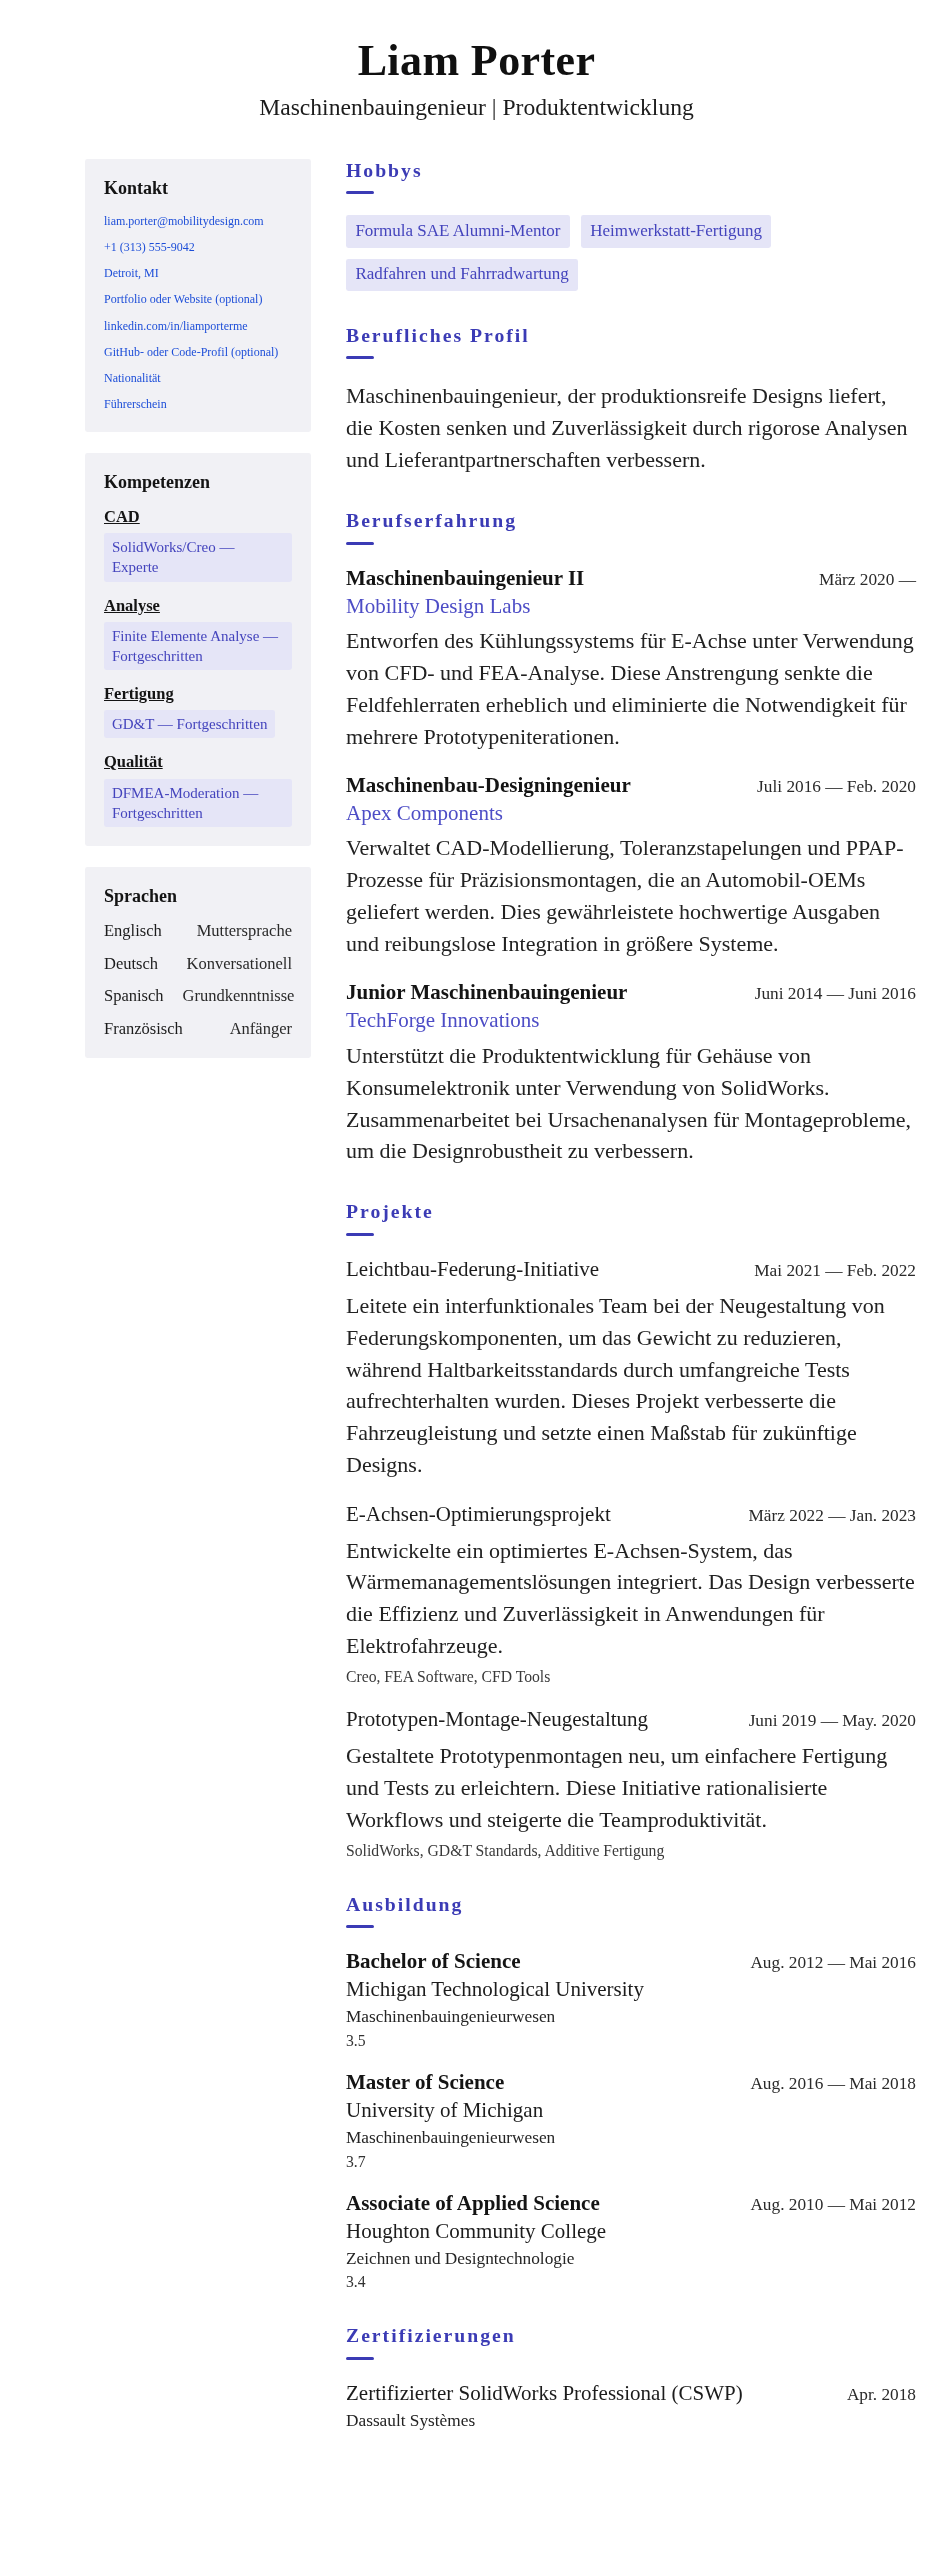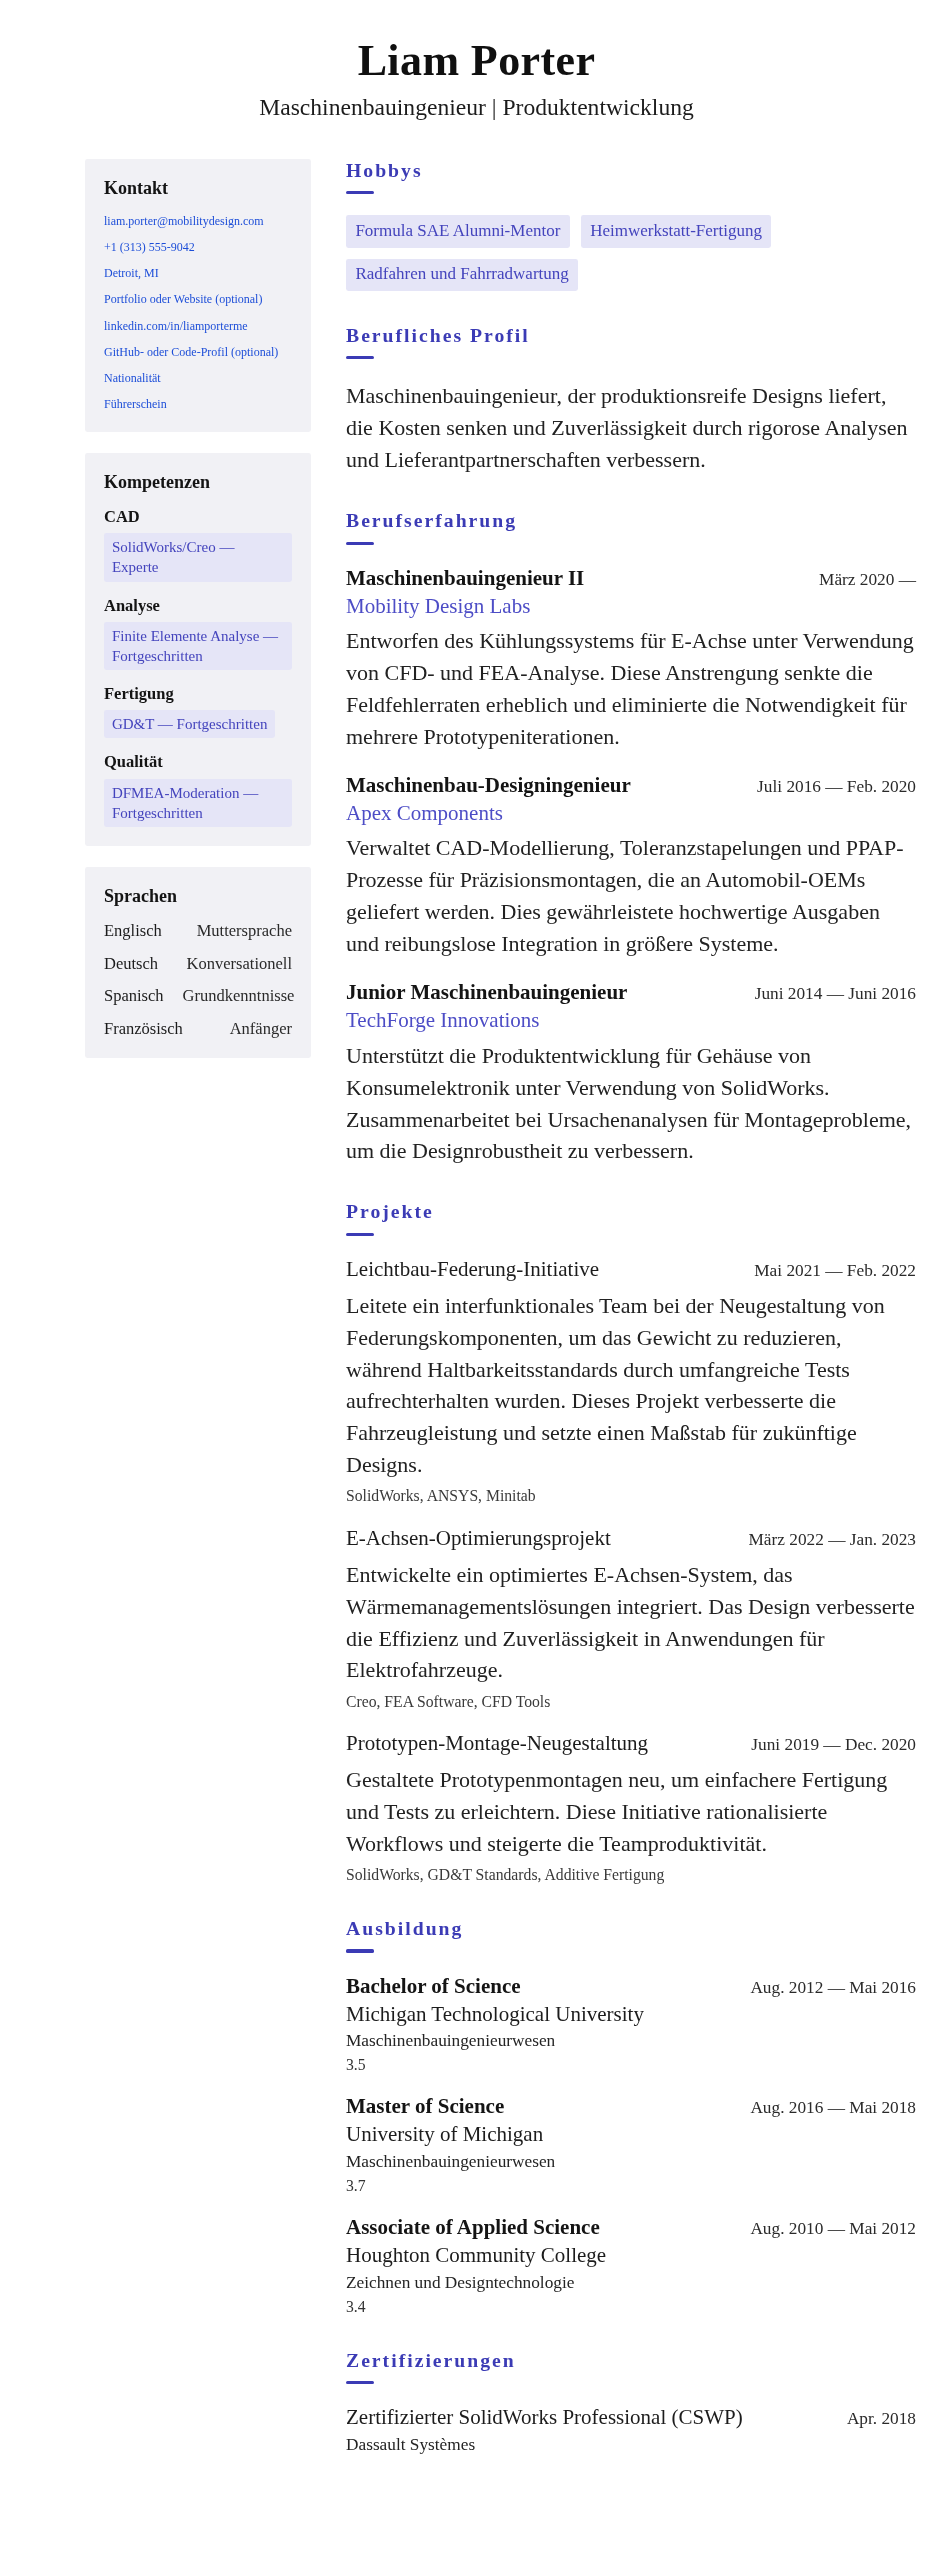--- a/index.html
+++ b/index.html
@@ -25,21 +25,21 @@
   .sidebar{flex:0 0 274px;width:274px;padding-left:48px;}
   .main{flex:1;min-width:0;}
 
   
   .side-box{background:var(--side-bg);border-radius:2.4px;padding:19px;margin-bottom:21px;}
   .side-title{font-size:18px;font-weight:700;margin-bottom:14px;color:#141414;}
   .side-item{font-size:12px;line-height:1.4;margin-bottom:9.4px;color:#1d4ed8;}
   .side-item:last-child{margin-bottom:0;}
   .skill-group{margin-bottom:14px;}
   .skill-group:last-child{margin-bottom:0;}
-  .skill-cat{font-size:16.5px;font-weight:700;margin-bottom:6.3px;color:#141414;}
+  .skill-cat{font-size:16.5px;font-weight:700;margin-bottom:6.3px;color:#141414;text-decoration:underline;}
   .badge{display:inline-block;background:var(--badge-bg);color:var(--badge-text);font-size:15px;line-height:1.35;padding:3.9px 7.9px;border-radius:2.4px;}
   .lang-row{display:flex;justify-content:space-between;gap:19px;font-size:16.5px;margin-bottom:12.6px;}
   .lang-row:last-child{margin-bottom:0;}
   .lang-level{color:#2a2a2a;text-align:right;}
 
   
   .section{margin-bottom:33px;}
   .sec-title{font-size:19.7px;font-weight:700;letter-spacing:2px;color:var(--accent);}
   .sec-rule{width:28px;height:3.1px;border-radius:1.6px;background:var(--accent);margin-top:9.4px;}
   .sec-body{margin-top:21px;}
@@ -186,36 +186,35 @@
         <div class="sec-title">Projekte</div>
         <div class="sec-rule"></div>
         <div class="sec-body">
 
           <article class="entry proj">
             <div class="entry-head">
               <h3 class="proj-name">Leichtbau-Federung-Initiative</h3>
               <span class="entry-date">Mai 2021 — Feb. 2022</span>
             </div>
             <p class="desc">Leitete ein interfunktionales Team bei der Neugestaltung von Federungskomponenten, um das Gewicht zu reduzieren, während Haltbarkeitsstandards durch umfangreiche Tests aufrechterhalten wurden. Dieses Projekt verbesserte die Fahrzeugleistung und setzte einen Maßstab für zukünftige Designs.</p>
-            <div class="tools">SolidWorks, ANSYS, Minitab</div>
           </article>
 
           <article class="entry proj">
             <div class="entry-head">
               <h3 class="proj-name">E-Achsen-Optimierungsprojekt</h3>
               <span class="entry-date">März 2022 — Jan. 2023</span>
             </div>
             <p class="desc">Entwickelte ein optimiertes E-Achsen-System, das Wärmemanagementslösungen integriert. Das Design verbesserte die Effizienz und Zuverlässigkeit in Anwendungen für Elektrofahrzeuge.</p>
             <div class="tools">Creo, FEA Software, CFD Tools</div>
           </article>
 
           <article class="entry proj">
             <div class="entry-head">
               <h3 class="proj-name">Prototypen-Montage-Neugestaltung</h3>
-              <span class="entry-date">Juni 2019 — Dec. 2020</span>
+              <span class="entry-date">Juni 2019 — May. 2020</span>
             </div>
             <p class="desc">Gestaltete Prototypenmontagen neu, um einfachere Fertigung und Tests zu erleichtern. Diese Initiative rationalisierte Workflows und steigerte die Teamproduktivität.</p>
             <div class="tools">SolidWorks, GD&amp;T Standards, Additive Fertigung</div>
           </article>
 
         </div>
       </section>
 
       <section class="section">
         <div class="sec-title">Ausbildung</div>

